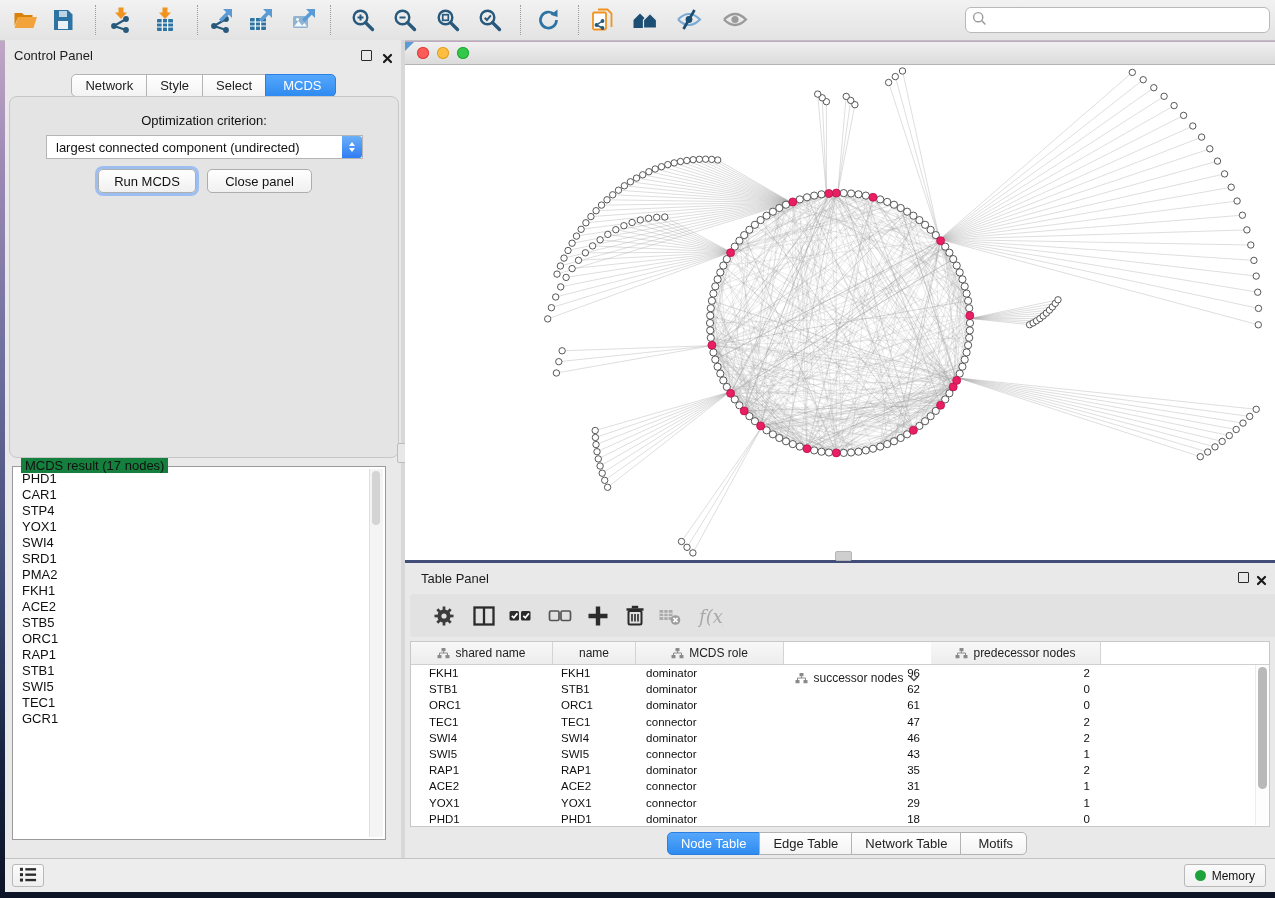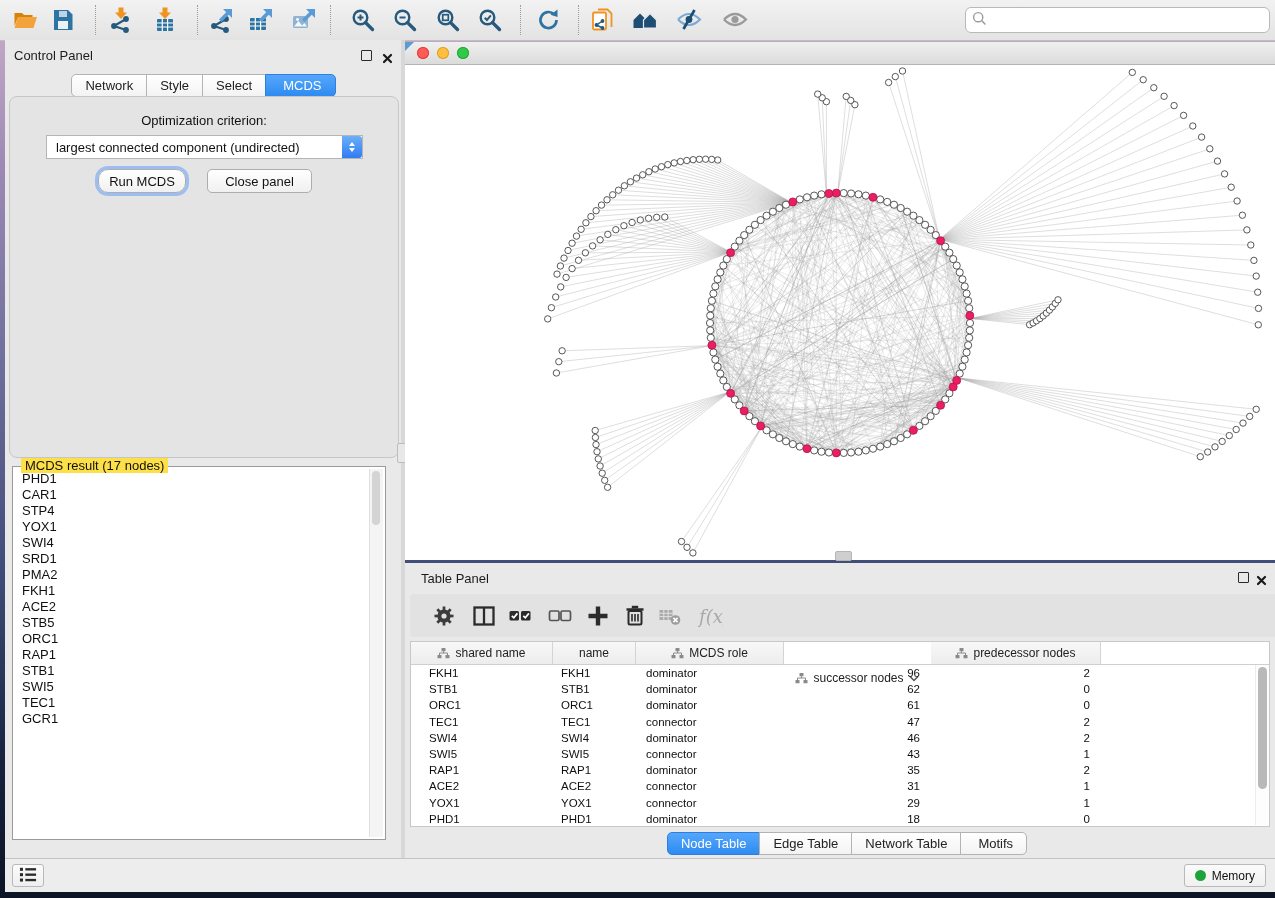--- a/index.html
+++ b/index.html
@@ -33,21 +33,21 @@
   .dd-text{flex:1;font-size:13px;color:#111;padding-left:9px;white-space:nowrap;overflow:hidden;}
   .dd-stepper{width:20px;height:22px;background:linear-gradient(#6cb0f8,#2f7cf4);border-radius:0 3px 3px 0;
       display:flex;flex-direction:column;align-items:center;justify-content:center;gap:2px;}
   .dd-stepper i{display:block;width:0;height:0;border-left:3.5px solid transparent;border-right:3.5px solid transparent;}
   .dd-stepper .up{border-bottom:4.5px solid #fff;}
   .dd-stepper .dn{border-top:4.5px solid #fff;}
   .btn{position:absolute;top:72px;height:24px;background:linear-gradient(#ffffff,#f0f0f0);border:1px solid #adadad;
       border-radius:5px;font-size:13px;color:#111;cursor:pointer;font-family:"Liberation Sans",sans-serif;}
   .btn-focus{box-shadow:0 0 0 3px rgba(110,165,250,.6);}
   .fieldset{position:absolute;left:7px;top:426px;width:372px;height:372px;border:1px solid #9b9b9b;background:#fff;}
-  .legend{position:absolute;left:8px;top:-9px;background:#fde047;padding:0 4px;font-size:13px;color:#111;}
+  .legend{position:absolute;left:8px;top:-9px;background:#15803d;padding:0 4px;font-size:13px;color:#111;}
   .listbox{position:absolute;left:2px;top:4px;right:16px;bottom:2px;overflow:hidden;}
   .mcds-item{font-size:13px;color:#101010;line-height:16px;padding-left:7px;cursor:default;}
   .list-scroll{position:absolute;top:2px;right:2px;bottom:2px;width:13px;background:#f4f4f4;border-left:1px solid #e0e0e0;}
   .list-thumb{position:absolute;top:2px;left:2px;width:8px;height:54px;background:#d4d4d4;border-radius:4px;}
   
   .netwin{position:absolute;left:405px;top:42px;width:870px;height:518px;background:#fff;}
   .net-titlebar{position:absolute;left:0;top:0;width:100%;height:23px;
       background:linear-gradient(#f0f0f0,#dbdbdb);border-bottom:1px solid #b4b4b4;box-sizing:border-box;}
   .tl{position:absolute;top:5px;width:12px;height:12px;border-radius:50%;cursor:pointer;}
   .net-title{position:absolute;left:12px;top:4px;width:100%;text-align:center;font-size:13px;color:#222;margin-top:30px;}
@@ -199,21 +199,21 @@
       </div>
     <div class="cp-content">
       <div class="opt-label">Optimization criterion:</div>
       <div class="dropdown">
         <span class="dd-text">largest connected component (undirected)</span>
         <span class="dd-stepper">
             <i class="up"></i>
             <i class="dn"></i>
           </span>
       </div>
-      <button class="btn btn-focus" style="left:88px;width:88px;border-radius:10px;">Run MCDS</button>
+      <button class="btn btn-focus" style="left:88px;width:98px;">Run MCDS</button>
       <button class="btn" style="left:197px;width:105px;">Close panel</button>
     </div>
     <div class="fieldset">
       <span class="legend">MCDS result (17 nodes)</span>
       <div class="listbox" id="mcds-list">
           <div class="mcds-item">PHD1</div>
           <div class="mcds-item">CAR1</div>
           <div class="mcds-item">STP4</div>
           <div class="mcds-item">YOX1</div>
           <div class="mcds-item">SWI4</div>

